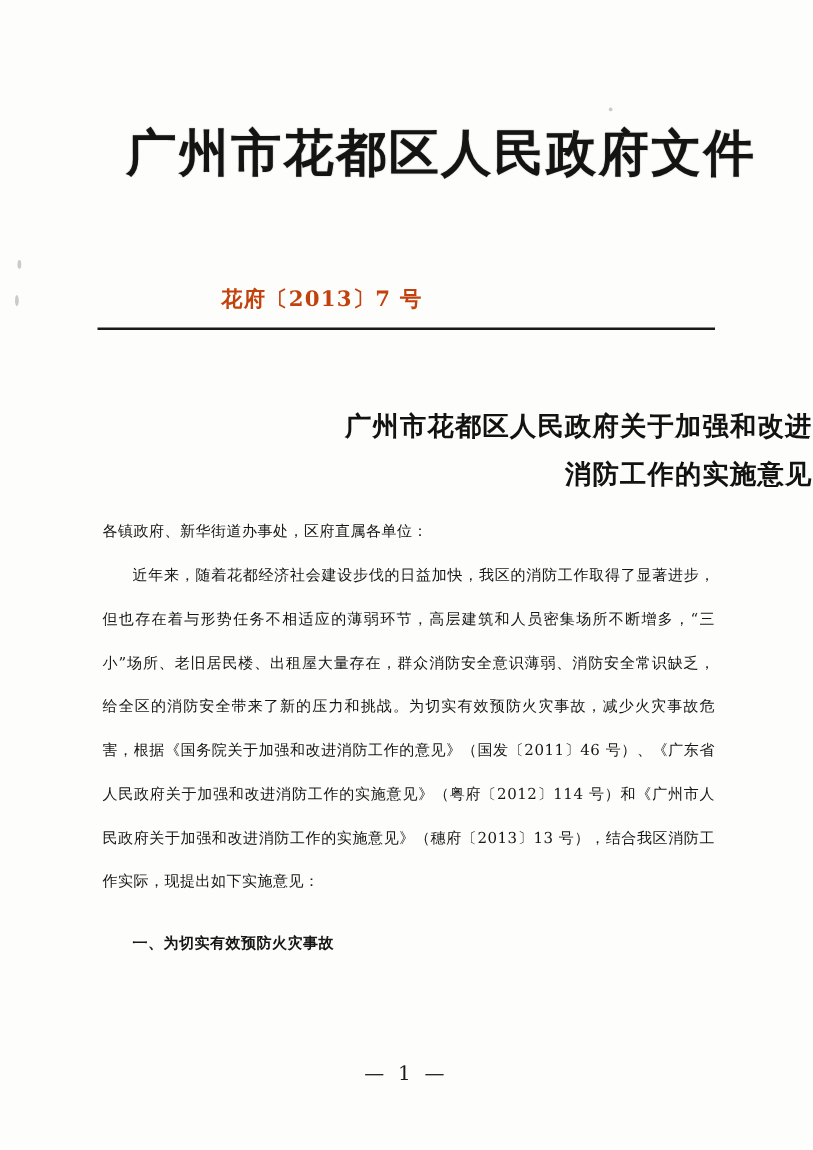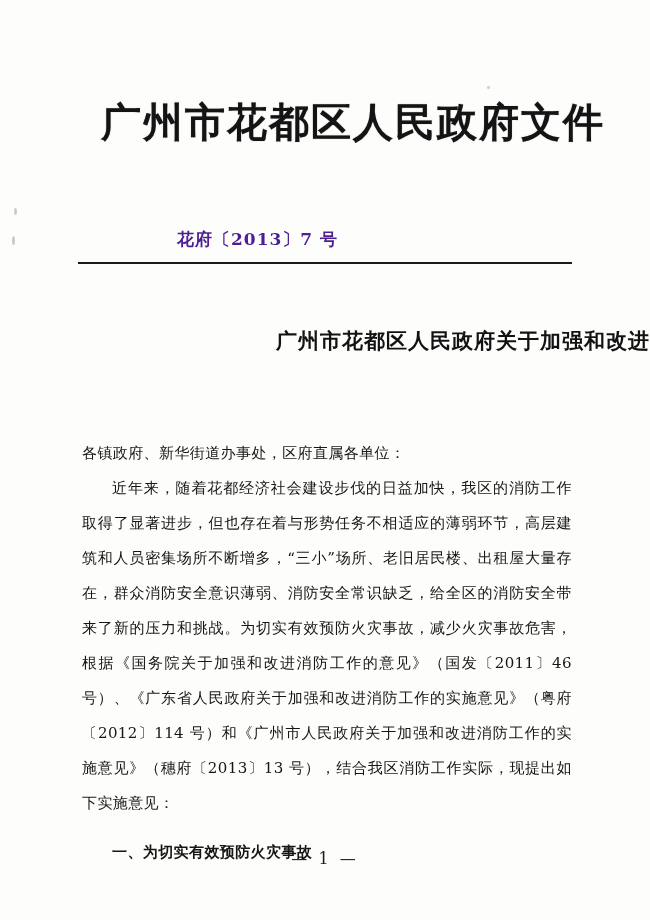--- a/index.html
+++ b/index.html
@@ -43,21 +43,21 @@
   }
   .doc-number {
     position: absolute;
     top: 228px;
     left: 0;
     width: 515px;
     text-align: center;
     font-size: 17px;
     font-weight: 600;
     letter-spacing: 1px;
-    color: #4c1d95;
+    color: #c2410c;
   }
   .rule {
     position: absolute;
     top: 262px;
     left: 78px;
     width: 494px;
     height: 2px;
     background: #1a1a1a;
   }
   .subject {
@@ -71,26 +71,25 @@
     line-height: 38px;
     letter-spacing: 1px;
     color: #121212;
   }
   .subject div { white-space: nowrap; }
   .body {
     position: absolute;
     top: 408px;
     left: 82px;
     width: 490px;
-    font-size: 15px;
+    font-size: 12px;
     line-height: 35px;
     letter-spacing: 0.4px;
     color: #161616;
     text-align: justify;
-    margin-top: 28px;
   }
   .salutation {
     margin: 0 0 0 0;
   }
   .para {
     margin: 0;
     text-indent: 2em;
   }
   .section-head {
     margin: 14px 0 0 0;
@@ -118,20 +117,21 @@
   <div class="speck" style="left:487px; top:86px; width:3px; height:3px;"></div>
 
   <div class="doc-title">广州市花都区人民政府文件</div>
 
   <div class="doc-number">花府〔2013〕7 号</div>
 
   <div class="rule"></div>
 
   <div class="subject">
     <div>广州市花都区人民政府关于加强和改进</div>
+    <div>消防工作的实施意见</div>
   </div>
 
   <div class="body">
     <p class="salutation">各镇政府、新华街道办事处，区府直属各单位：</p>
     <p class="para">近年来，随着花都经济社会建设步伐的日益加快，我区的消防工作取得了显著进步，但也存在着与形势任务不相适应的薄弱环节，高层建筑和人员密集场所不断增多，“三小”场所、老旧居民楼、出租屋大量存在，群众消防安全意识薄弱、消防安全常识缺乏，给全区的消防安全带来了新的压力和挑战。为切实有效预防火灾事故，减少火灾事故危害，根据《国务院关于加强和改进消防工作的意见》（国发〔2011〕46 号）、《广东省人民政府关于加强和改进消防工作的实施意见》（粤府〔2012〕114 号）和《广州市人民政府关于加强和改进消防工作的实施意见》（穗府〔2013〕13 号），结合我区消防工作实际，现提出如下实施意见：</p>
     <p class="section-head">一、为切实有效预防火灾事故</p>
   </div>
 
   <div class="page-number">— 1 —</div>
 </div>

